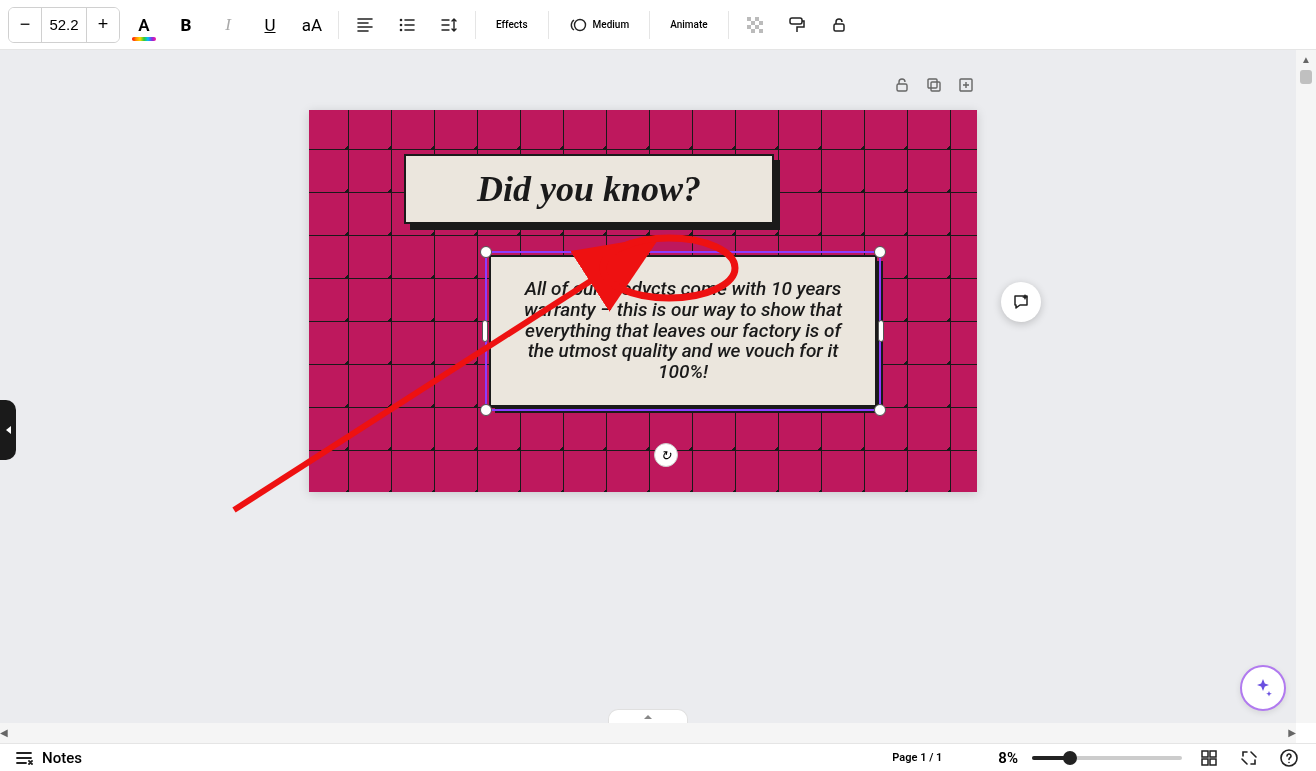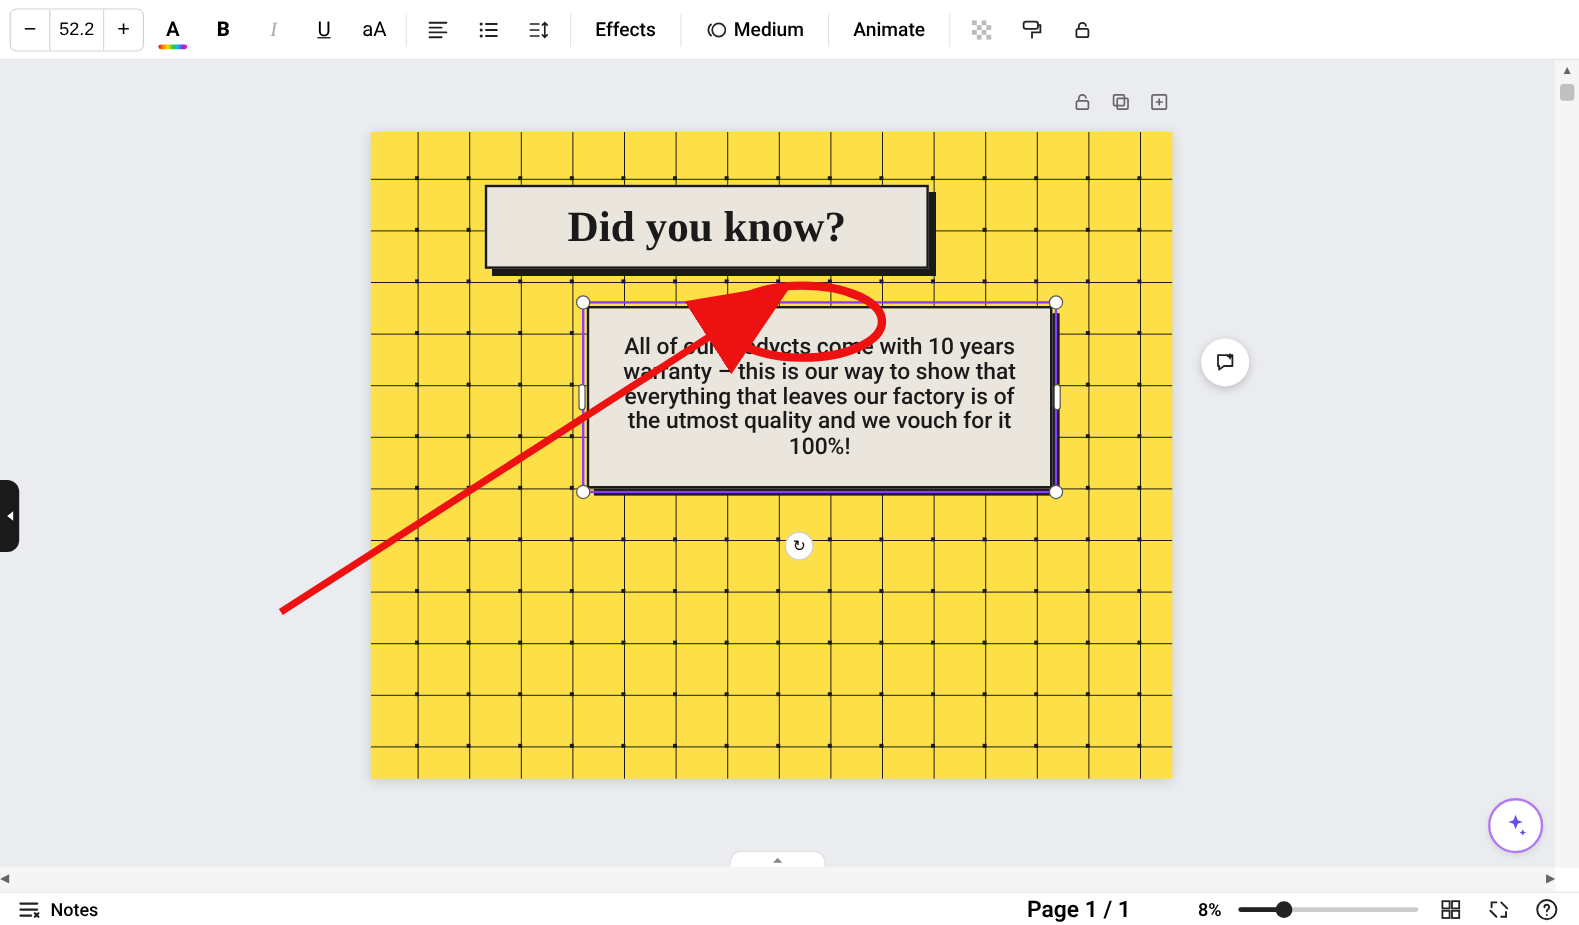--- a/index.html
+++ b/index.html
@@ -11,34 +11,34 @@
 .font-select .chev { font-size: 12px; color: #333; }
 .size-group { display: flex; align-items: center; border: 1px solid #d0d0d0; border-radius: 6px; height: 36px; overflow: hidden; }
 .size-btn { width: 32px; height: 34px; background: #fff; border: none; cursor: pointer; font-size: 18px; display: flex; align-items: center; justify-content: center; }
 .size-input { width: 46px; border: none; border-left: 1px solid #d0d0d0; border-right: 1px solid #d0d0d0; text-align: center; height: 34px; font-size: 15px; outline: none; }
 .tool-btn { width: 36px; height: 36px; display: flex; align-items: center; justify-content: center; cursor: pointer; border-radius: 4px; font-size: 17px; }
 .tool-btn.bold { font-weight: 800; }
 .tool-btn.italic { font-style: italic; font-family: Georgia, serif; color: #aaa; }
 .divider { width: 1px; height: 28px; background: #e5e5e5; margin: 0 2px; }
 .text-color-btn { position: relative; }
 .color-bar { position: absolute; bottom: 2px; left: 6px; right: 6px; height: 4px; background: linear-gradient(90deg,#ff0000,#ff8c00,#ffd700,#32cd32,#00bfff,#8a2be2,#ff1493); border-radius: 2px; }
-.toolbar-text-btn { padding: 6px 12px; height: 36px; display: flex; align-items: center; cursor: pointer; border-radius: 4px; font-size: 16px; font-weight: 500; gap: 6px; }
+.toolbar-text-btn { padding: 6px 12px; height: 36px; display: flex; align-items: center; cursor: pointer; border-radius: 4px; font-size: 10px; font-weight: 500; gap: 6px; }
 
 
 .workspace { position: absolute; top: 50px; left: 0; right: 20px; bottom: 48px; background: #ebecef; overflow: hidden; }
 .scrollbar-v { position: absolute; top: 50px; right: 0; width: 20px; bottom: 48px; background: #f5f5f5; }
 .scrollbar-v .thumb { position: absolute; top: 4px; left: 4px; right: 4px; height: 14px; background: #c0c0c0; border-radius: 3px; }
 .scrollbar-arrow { height: 18px; display: flex; align-items: center; justify-content: center; font-size: 10px; color: #666; cursor: pointer; }
 .scrollbar-h { position: absolute; bottom: 28px; left: 0; right: 20px; height: 20px; background: #f5f5f5; display: flex; justify-content: space-between; }
 
 
 .canvas-wrap { position: absolute; left: 309px; top: 60px; }
 .canvas-tools { position: absolute; top: -36px; right: 0; display: flex; gap: 10px; }
 .canvas-tools .ct-btn { width: 22px; height: 22px; cursor: pointer; color: #606468; display: flex; align-items: center; justify-content: center; }
-.canvas { width: 668px; height: 539px; background: #fde047; position: relative; box-shadow: 0 2px 10px rgba(0,0,0,0.15); overflow: hidden; }
+.canvas { width: 668px; height: 382px; background: #be185d; position: relative; box-shadow: 0 2px 10px rgba(0,0,0,0.15); overflow: hidden; font-style: italic; }
 
 
 .grid-overlay { position: absolute; inset: 0;
   background-image:
     linear-gradient(#1a1a1a 1px, transparent 1px),
     linear-gradient(90deg, #1a1a1a 1px, transparent 1px),
     radial-gradient(circle, #1a1a1a 2px, transparent 2px);
   background-size: 43px 43px, 43px 43px, 43px 43px;
   background-position: -4px -4px, -4px -4px, 17px 17px;
 }
@@ -71,21 +71,21 @@
 
 .add-page { position: absolute; left: 309px; top: 565px; width: 668px; height: 46px; background: #e1e2e6; border-radius: 6px; display: flex; align-items: center; justify-content: center; font-size: 16px; font-weight: 600; color: #222; cursor: pointer; }
 
 .tab-handle { position: absolute; bottom: 0; left: 50%; transform: translateX(-50%); width: 80px; height: 14px; background: #fff; border: 1px solid #e0e0e0; border-bottom: none; border-radius: 10px 10px 0 0; display: flex; align-items: center; justify-content: center; cursor: pointer; }
 .tab-handle::after { content: ""; width: 0; height: 0; border-bottom: 4px solid #888; border-left: 4px solid transparent; border-right: 4px solid transparent; }
 
 
 .bottom-bar { position: absolute; bottom: 0; left: 0; right: 0; height: 28px; background: #fff; border-top: 1px solid #e5e5e5; display: flex; align-items: center; padding: 0 14px; gap: 14px; }
 .notes-btn { display: flex; align-items: center; gap: 8px; font-size: 15px; font-weight: 500; cursor: pointer; }
 .spacer { flex: 1; }
-.page-ind { font-size: 19px; font-weight: 600; }
+.page-ind { font-size: 11px; font-weight: 600; }
 .zoom-pct { font-size: 15px; font-weight: 600; }
 .slider { width: 150px; height: 4px; background: #ccc; border-radius: 2px; position: relative; }
 .slider .sfill { position: absolute; left: 0; top: 0; bottom: 0; width: 25%; background: #222; border-radius: 2px; }
 .slider .sknob { position: absolute; left: 25%; top: 50%; transform: translate(-50%,-50%); width: 14px; height: 14px; background: #222; border-radius: 50%; cursor: pointer; }
 .bb-ico { width: 26px; height: 26px; display: flex; align-items: center; justify-content: center; cursor: pointer; color: #333; }
 .assistant-fab { position: absolute; right: 30px; bottom: 60px; width: 46px; height: 46px; border-radius: 50%; background: #fff; border: 2px solid #b17aef; display: flex; align-items: center; justify-content: center; cursor: pointer; box-shadow: 0 2px 6px rgba(0,0,0,0.1); }
 </style>
 </head>
 <body>
 

